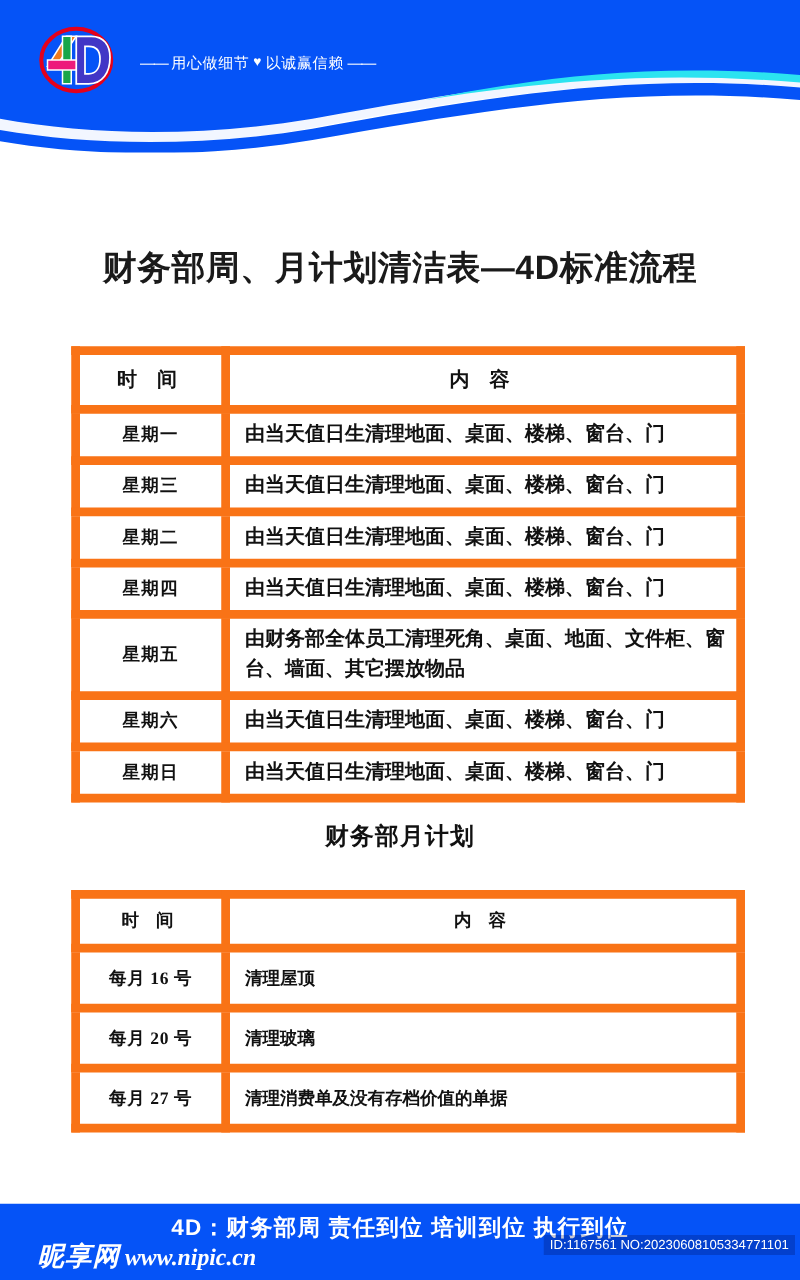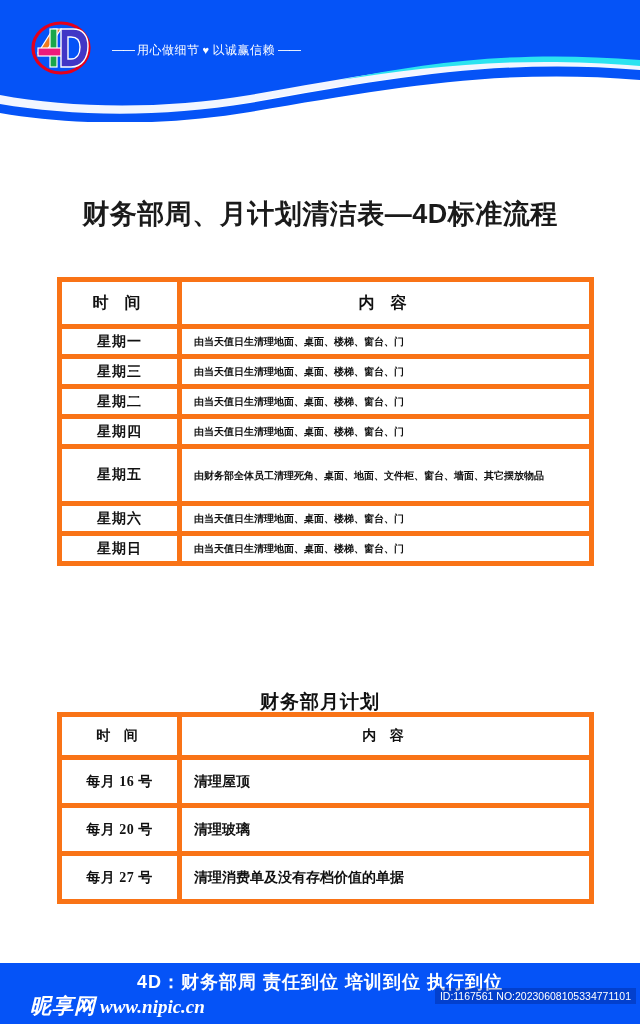--- a/index.html
+++ b/index.html
@@ -50,38 +50,38 @@
   }
 
   
   .tbl {
     position:absolute;
     border-collapse:collapse;
     table-layout:fixed;
     font-family:"Liberation Serif","DejaVu Serif",serif;
   }
   .tbl td, .tbl th {
-    border:5px solid #f97316;
+    border:7px solid #f97316;
     font-weight:700;
     color:#111;
     vertical-align:middle;
   }
   .col-time { width:120px; }
   .col-content { width:412px; }
 
   
   #weekly-table { top:277px; left:57px; width:532px; }
   #weekly-table th { font-size:16px; text-align:center; height:47px; letter-spacing:6px; padding-right:0; }
   #weekly-table td.time-cell { font-size:14px; text-align:center; height:30px; letter-spacing:1px; }
-  #weekly-table td.content-cell { font-size:10px; text-align:left; padding:5px 0 5px 12px; line-height:1.5; }
+  #weekly-table td.content-cell { font-size:16px; text-align:left; padding:5px 0 5px 12px; line-height:1.5; }
   #weekly-table tr.tall td { height:57px; }
 
   
   .sub-title {
-    position:absolute; top:689px; left:0; width:640px;
+    position:absolute; top:656px; left:0; width:640px;
     text-align:center;
     font-family:"Liberation Serif","DejaVu Serif",serif;
     font-size:19px; font-weight:700; color:#111;
     letter-spacing:1px;
   }
 
   
   #monthly-table { top:712px; left:57px; width:532px; }
   #monthly-table th { font-size:14px; text-align:center; height:43px; letter-spacing:5px; }
   #monthly-table td.time-cell { font-size:14px; text-align:center; height:48px; letter-spacing:0.5px; }

